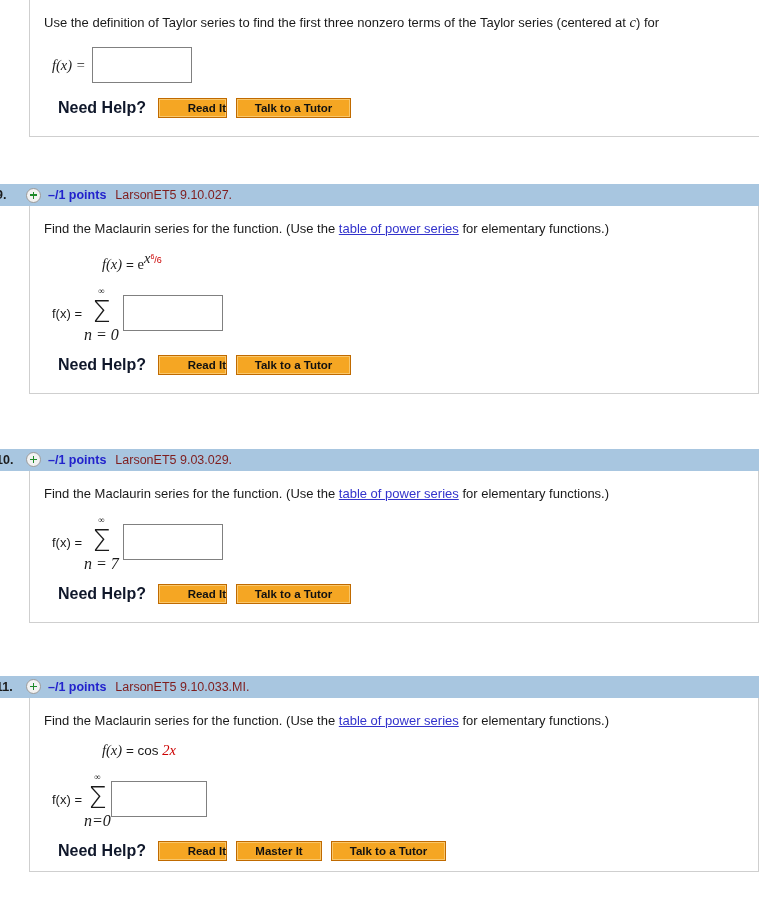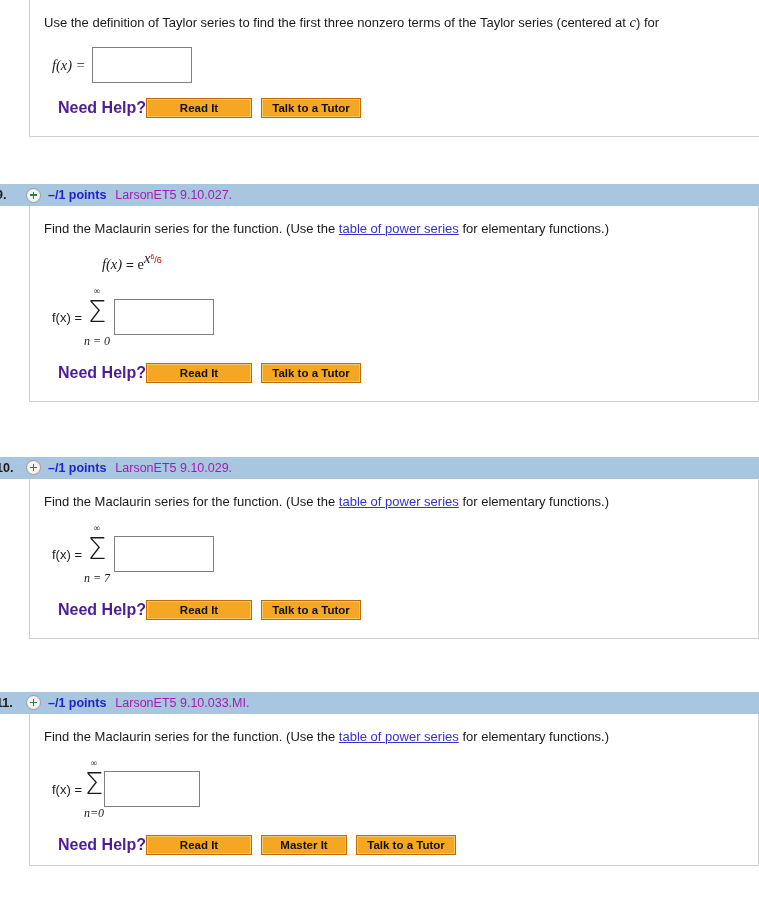--- a/index.html
+++ b/index.html
@@ -64,21 +64,21 @@
   .plus-icon::before { width: 7px; height: 1.6px; }
   .plus-icon::after  { width: 1.6px; height: 7px; }
 
   .points {
     color: #2222cc;
     font-weight: bold;
     margin-right: 9px;
     white-space: nowrap;
   }
   .qref {
-    color: #a21caf;
+    color: #7f1d1d;
     white-space: nowrap;
   }
 
   
   .q-body {
     border-left: 1px solid #cfcfcf;
     border-bottom: 1px solid #cfcfcf;
     border-right: 1px solid #cfcfcf;
     margin-left: 29px;
     background: #ffffff;
@@ -154,58 +154,59 @@
     height: 11px;
     color: #1a1a1a;
   }
   .sig-body {
     font-size: 30px;
     line-height: 28px;
     font-family: "DejaVu Sans", sans-serif;
     font-weight: 300;
   }
   .sig-bot {
-    font-size: 12px;
+    font-size: 16px;
     height: 13px;
     font-style: italic;
     color: #1a1a1a;
-    margin-top: 9px;
+    margin-top: 1px;
   }
 
   
   .help-row {
     display: flex;
     align-items: center;
     margin-top: 15px;
     margin-left: 14px;
   }
   .need-help {
-    color: #4c1d95;
+    color: #0f172a;
     font-weight: bold;
     font-size: 16px;
+    margin-right: 12px;
     white-space: nowrap;
   }
   .hbtn {
     border: 1px solid #c06a00;
     background: #f5a623;
     color: #111111;
     font-weight: bold;
     font-size: 11.5px;
     font-family: "Liberation Sans", sans-serif;
     padding: 3px 0 3px 0;
     margin-right: 9px;
     text-align: center;
     box-shadow: inset 0 0 0 1px #f9c76b;
     cursor: pointer;
     white-space: nowrap;
     box-sizing: border-box;
   }
-  .hbtn.read  { width: 106px; }
+  .hbtn.read  { width: 69px; text-align: right; }
   .hbtn.master{ width: 86px; }
-  .hbtn.tutor { width: 100px; }
+  .hbtn.tutor { width: 115px; }
 
   .spacer { height: 30px; }
 </style>
 </head>
 <body>
 
 <div class="question">
   <div class="q-body open-right" style="">
     <div class="prompt"><span>Use the definition of Taylor series to find the first three nonzero terms of the Taylor series (centered at </span><span class="it">c</span><span>) for</span></div>
 
@@ -259,21 +260,21 @@
   </div>
 </div>
 
 <div class="spacer" style="height:55px;"></div>
 
 <div class="question">
   <div class="q-header">
     <span class="q-number">10.</span>
     <span class="plus-icon"></span>
     <span class="points">–/1 points</span>
-    <span class="qref">LarsonET5 9.10.029.</span>
+    <span class="qref">LarsonET5 9.03.029.</span>
   </div>
   <div class="q-body">
     <div class="prompt"><span>Find the Maclaurin series for the function. (Use the </span><a class="lnk" href="#">table of power series</a><span> for elementary functions.)</span></div>
 
 
     <div class="sumrow">
       <span class="lhs">f(x) =</span>
       <span class="sigma-group">
         <span class="sig-top">∞</span>
         <span class="sig-body">Σ</span>
@@ -295,20 +296,25 @@
 <div class="question">
   <div class="q-header">
     <span class="q-number">11.</span>
     <span class="plus-icon"></span>
     <span class="points">–/1 points</span>
     <span class="qref">LarsonET5 9.10.033.MI.</span>
   </div>
   <div class="q-body" style="padding-bottom:10px;">
     <div class="prompt"><span>Find the Maclaurin series for the function. (Use the </span><a class="lnk" href="#">table of power series</a><span> for elementary functions.)</span></div>
 
+    <div class="mathline">
+      <span class="it">f(x)</span>
+      <span>=</span>
+      <span>cos </span><span class="red it">2x</span>
+    </div>
 
     <div class="sumrow">
       <span class="lhs">f(x) =</span>
       <span class="sigma-group" style="margin-right:0;">
         <span class="sig-top">∞</span>
         <span class="sig-body">Σ</span>
         <span class="sig-bot">n=0</span>
       </span>
       <input class="ansbox" type="text" style="width: 96px;" value="">
     </div>

